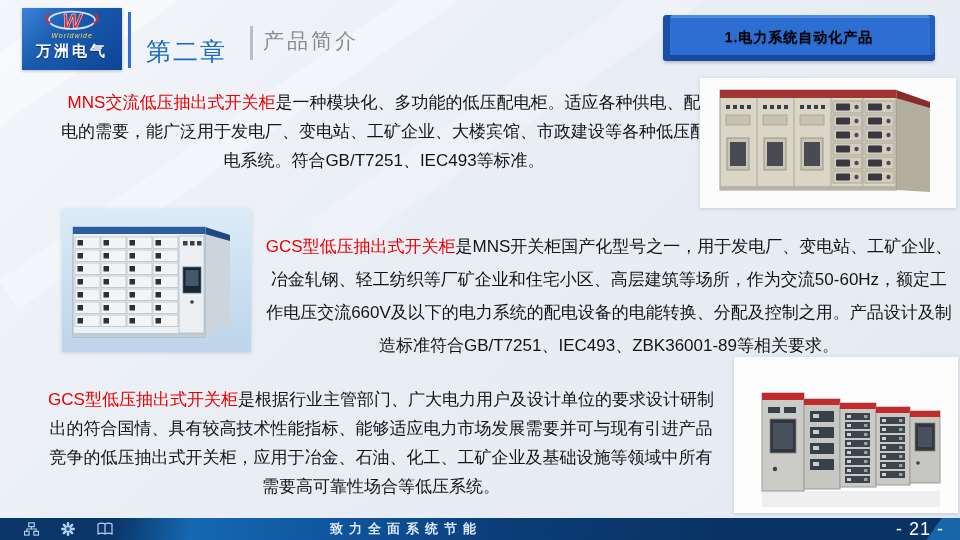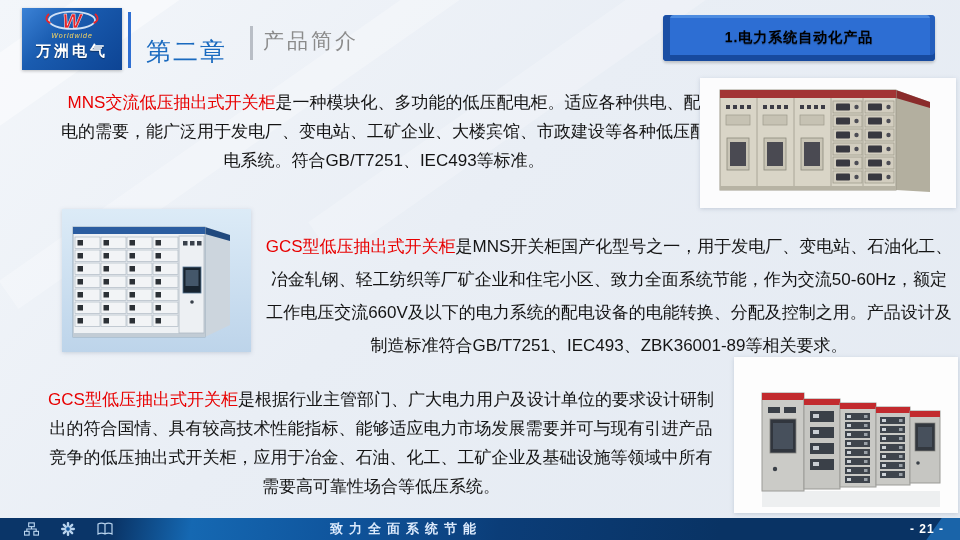--- a/index.html
+++ b/index.html
@@ -45,21 +45,21 @@
   
   .footer{position:absolute;left:0;bottom:0;width:960px;height:22px;
           background:linear-gradient(100deg,#0a3568 0%,#0a3568 12%,#1568b2 20%,#0f549c 36%,#0b3d78 52%,#093364 75%,#093364 100%);
           display:flex;align-items:center;}
   .footer-corner{position:absolute;right:-8px;top:0;width:34px;height:22px;background:#1d6db5;transform:skewX(-35deg);opacity:.85;}
   .footer-icons{display:flex;gap:22px;margin-left:24px;align-items:center;}
   .footer-icons svg{display:block;}
   .slogan{position:absolute;left:330px;top:0;height:22px;display:flex;align-items:center;gap:34px;
           color:#dceafc;font-size:13px;font-weight:bold;letter-spacing:6px;}
   .page-num{position:absolute;right:16px;top:0;height:22px;display:flex;align-items:center;
-            color:#ffffff;font-size:12px;letter-spacing:1px;z-index:2;font-weight:bold;}
+            color:#ffffff;font-size:18px;letter-spacing:1px;z-index:2;}
 </style>
 </head>
 <body>
 
 <div class="slide">
   <div class="streak s1"></div>
   <div class="streak s2"></div>
   <div class="streak s3"></div>
 
   <div class="logo-box">
@@ -189,21 +189,21 @@
         <rect x="128" y="32" width="4.5" height="4.5" fill="#39404a"></rect>
         <rect x="135" y="32" width="4.5" height="4.5" fill="#39404a"></rect>
       <rect x="121" y="58" width="18" height="26" fill="#18242f" stroke="#52718e" stroke-width="0.8"></rect>
       <rect x="123.5" y="61" width="13" height="16" fill="#3c5s" opacity="0"></rect>
       <rect x="123.5" y="61" width="13" height="16" fill="#44576a"></rect>
       <circle cx="130" cy="93" r="1.8" fill="#39404a"></circle>
     </svg>
   </div>
 
   <div class="para p2">
-    <span class="lead">GCS型低压抽出式开关柜</span><span>是MNS开关柜国产化型号之一，用于发电厂、变电站、石油化工、冶金轧钢、轻工纺织等厂矿企业和住宅小区、致力全面系统节能，作为交流50-60Hz，额定工作电压交流660V及以下的电力系统的配电设备的电能转换、分配及控制之用。产品设计及制造标准符合GB/T7251、IEC493、ZBK36001-89等相关要求。</span>
+    <span class="lead">GCS型低压抽出式开关柜</span><span>是MNS开关柜国产化型号之一，用于发电厂、变电站、工矿企业、冶金轧钢、轻工纺织等厂矿企业和住宅小区、高层建筑等场所，作为交流50-60Hz，额定工作电压交流660V及以下的电力系统的配电设备的电能转换、分配及控制之用。产品设计及制造标准符合GB/T7251、IEC493、ZBK36001-89等相关要求。</span>
   </div>
 
   <div class="para p3">
     <span class="lead">GCS型低压抽出式开关柜</span><span>是根据行业主管部门、广大电力用户及设计单位的要求设计研制出的符合国情、具有较高技术性能指标、能够适应电力市场发展需要并可与现有引进产品竞争的低压抽出式开关柜，应用于冶金、石油、化工、工矿企业及基础设施等领域中所有需要高可靠性场合等低压系统。</span>
   </div>
 
   <div class="photo ph3">
     <svg width="224" height="156" viewBox="0 0 224 156">
       <defs>
         <g id="du3">

